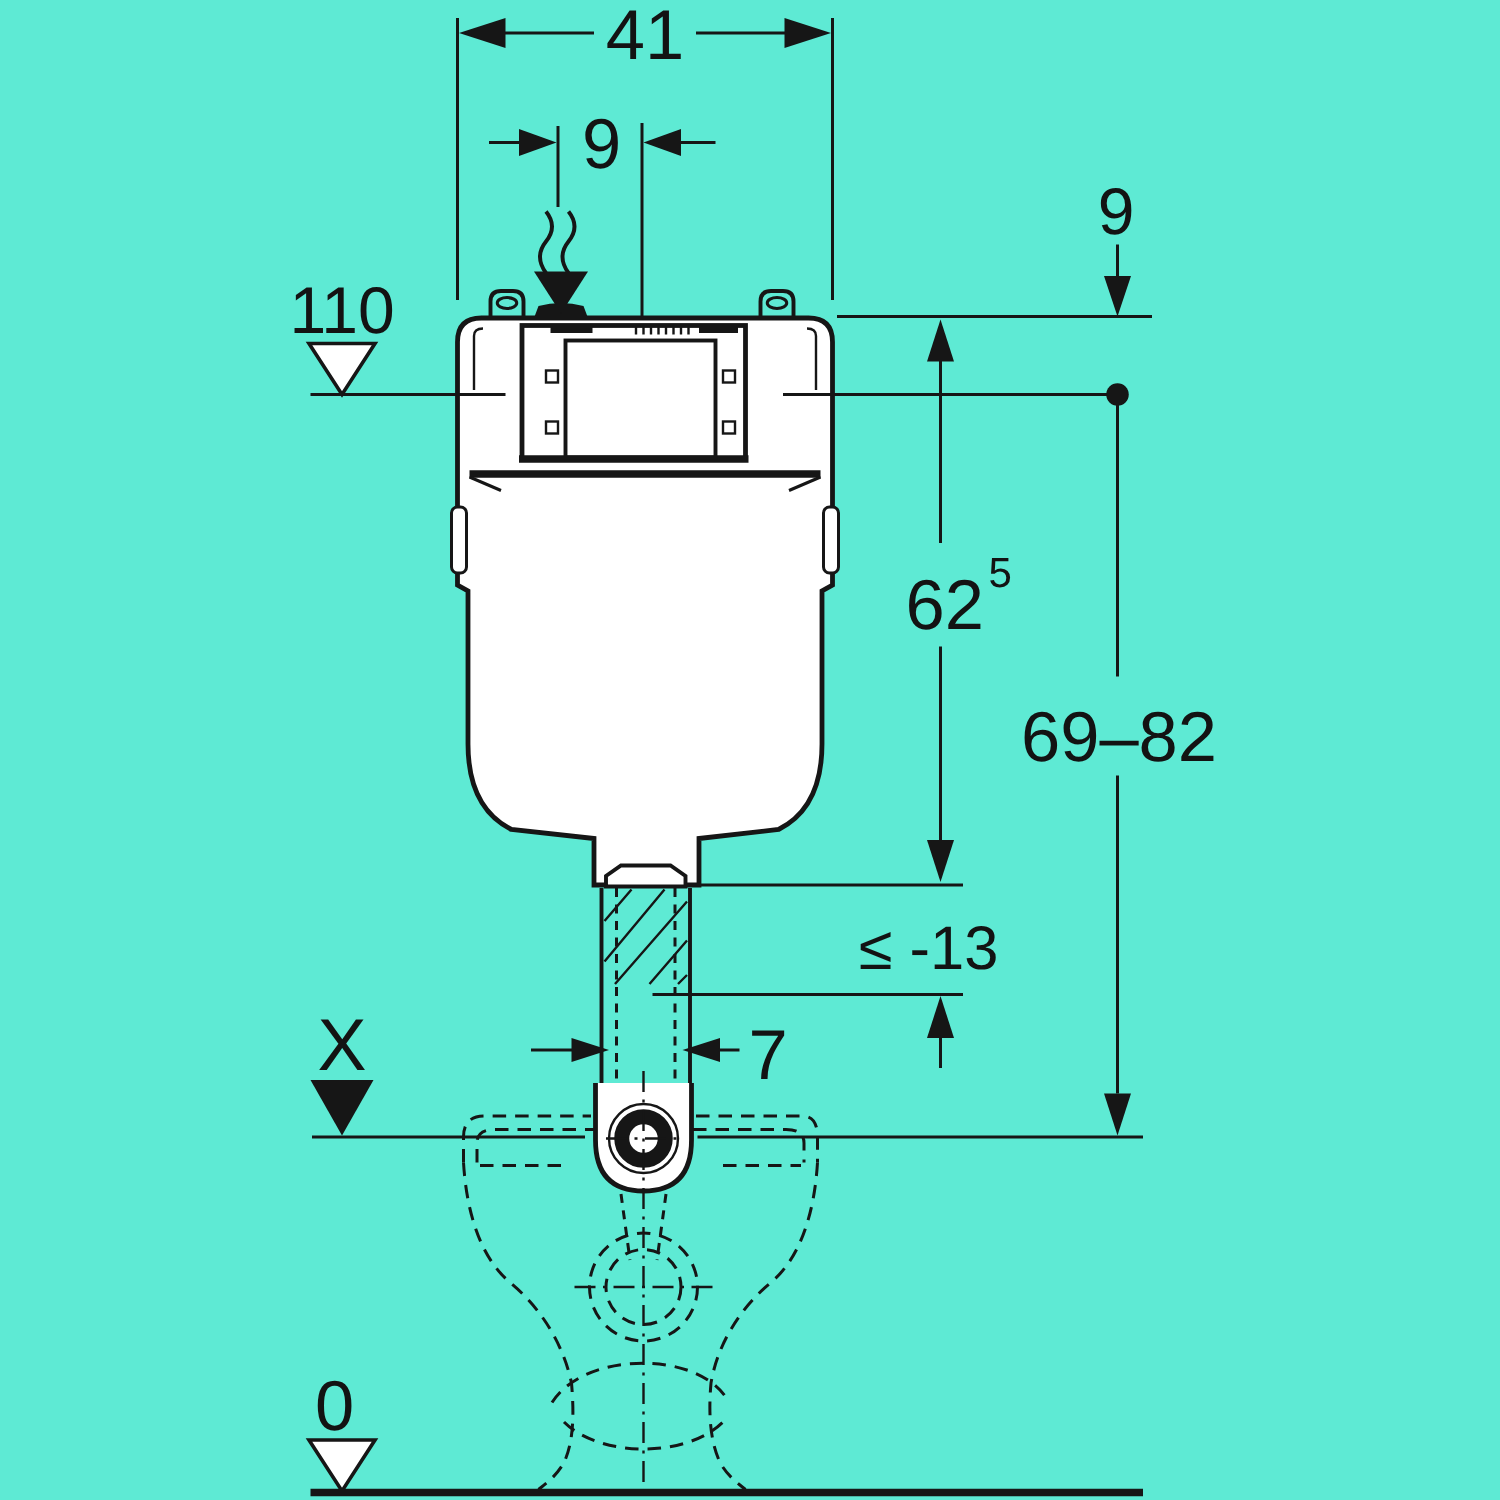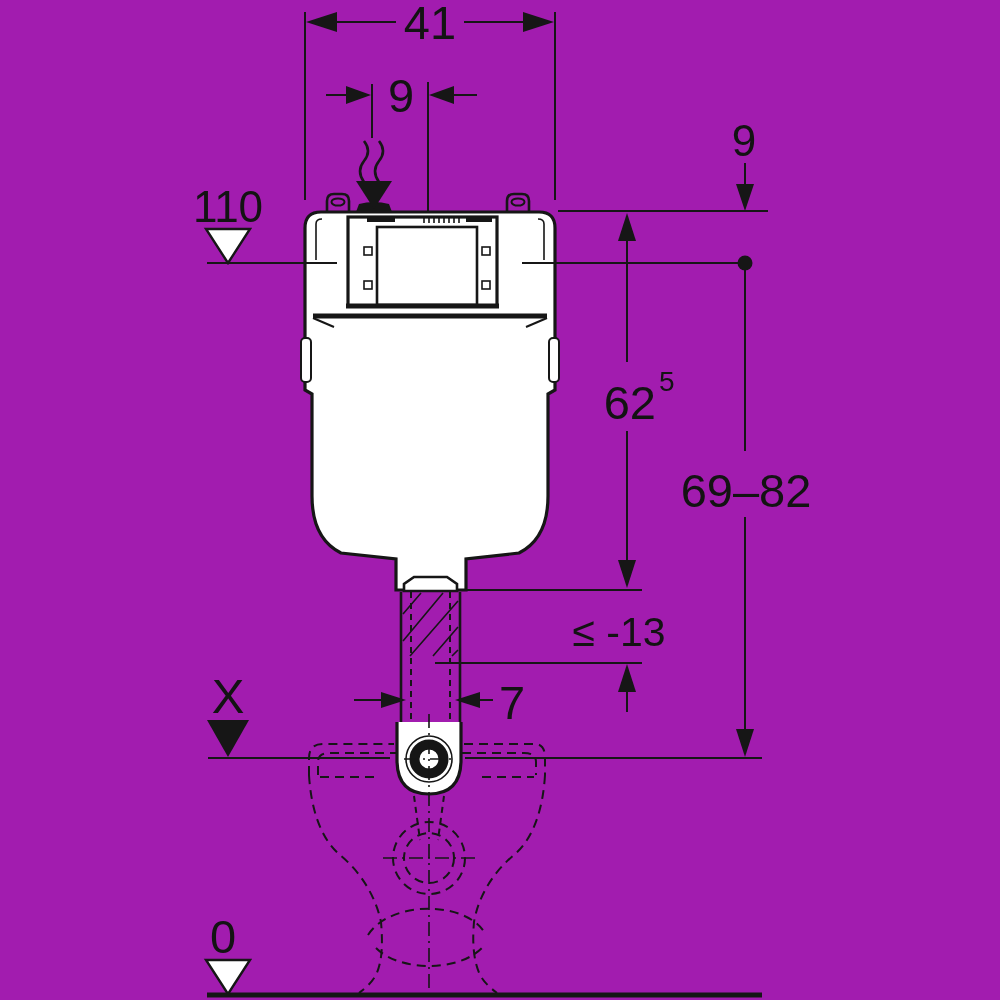--- a/index.html
+++ b/index.html
@@ -1,16 +1,16 @@
 <!DOCTYPE html>
 <html><head>
 <meta charset="utf-8">
 <style>
   html,body{margin:0;padding:0;background:#ffffff;}
-  .stage{position:relative;width:1000px;height:1000px;background:#a21caf;overflow:hidden;}
+  .stage{position:relative;width:1000px;height:1000px;background:#5eead4;overflow:hidden;}
   svg{position:absolute;left:0;top:0;}
   .ln{stroke:#161616;fill:none;}
   .w15{stroke-width:1.6;} .w2{stroke-width:2;} .w25{stroke-width:2.6;} .w3{stroke-width:3.2;} .w5{stroke-width:5;}
   .dash{stroke-dasharray:9 6;}
   .dashsm{stroke-dasharray:6 5;}
   .cline{stroke-dasharray:14 5 2 5;}
   .fillink{fill:#161616;stroke:none;}
   .open-tri{fill:#ffffff;stroke:#161616;stroke-width:2.4;}
   .whitefill{fill:#ffffff;}
   text{fill:#131313;font-family:"Liberation Sans","DejaVu Sans",sans-serif;}

